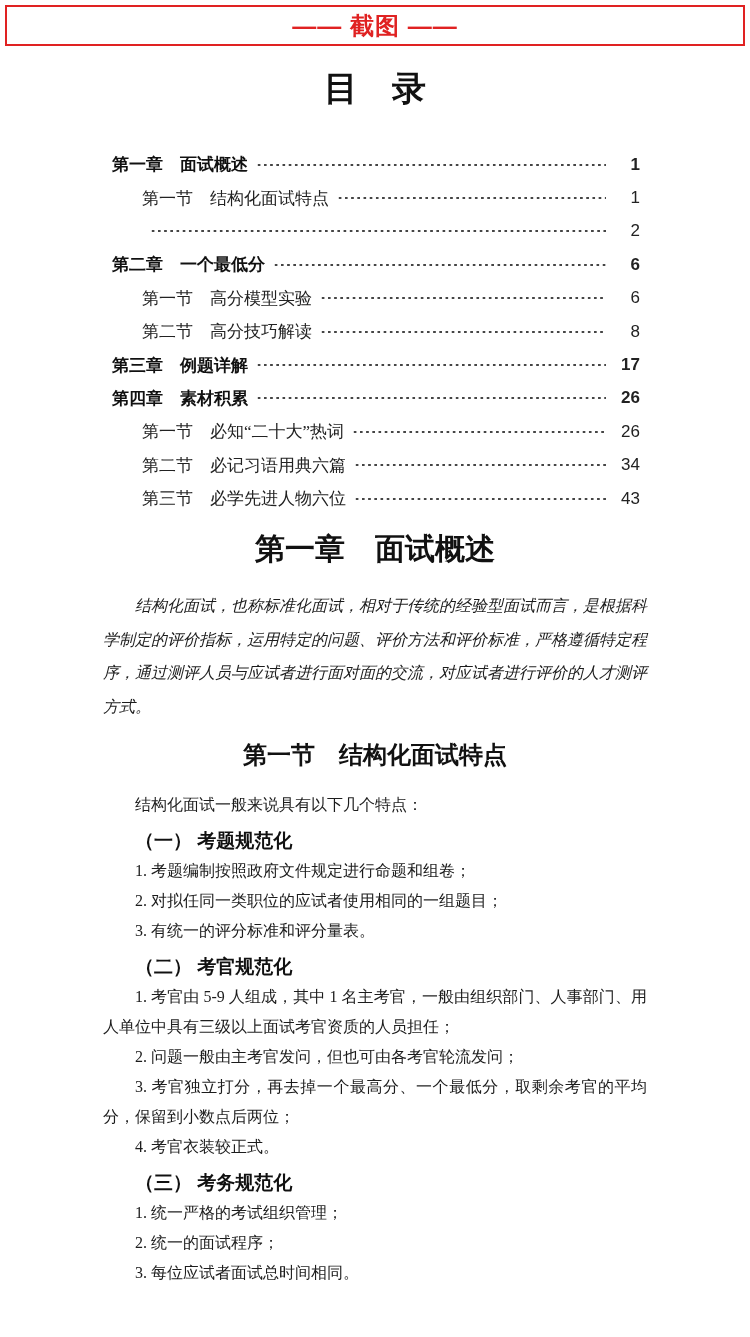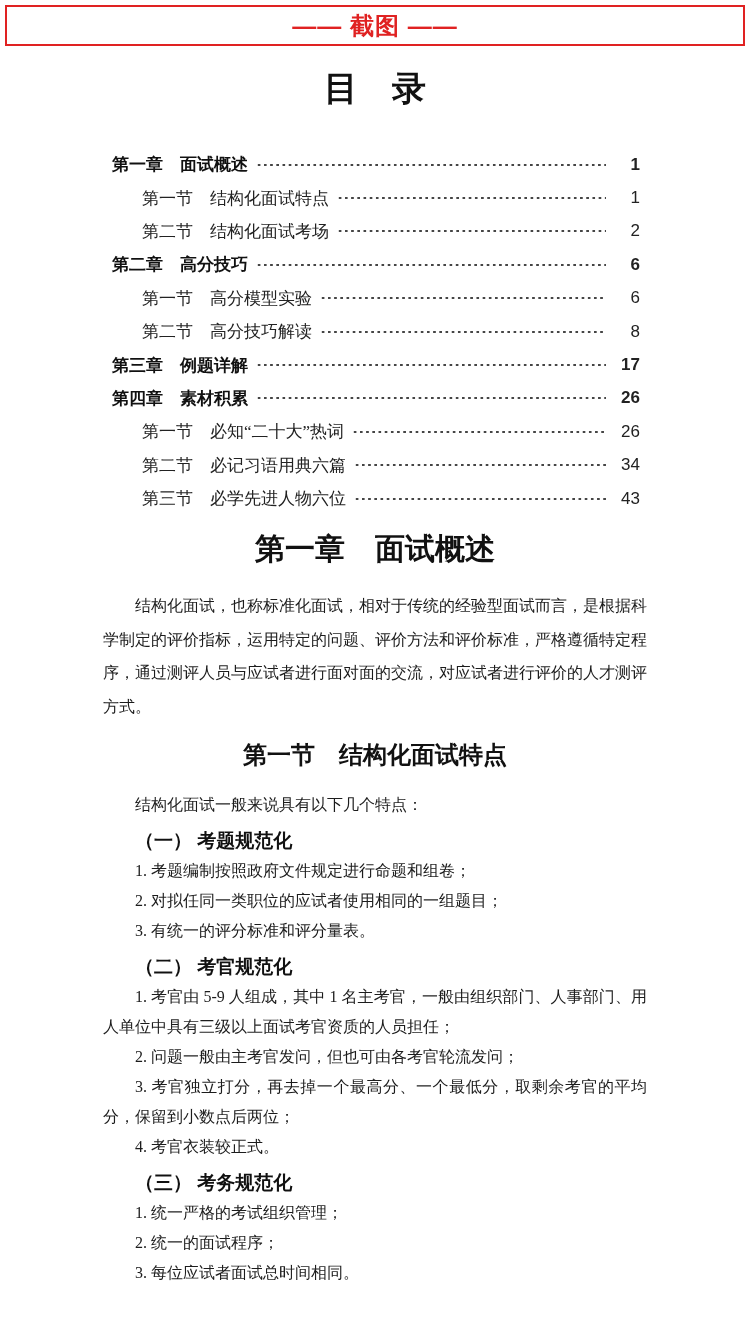--- a/index.html
+++ b/index.html
@@ -80,20 +80,21 @@
     font-weight: bold;
     font-family: "Liberation Serif", serif;
     color: #111;
   }
   .intro {
     margin: 18px 103px 0 103px;
     font-size: 16px;
     line-height: 33.5px;
     text-align: justify;
     text-indent: 2em;
+    font-style: italic;
   }
   .section-heading {
     margin: 14px 0 0 0;
     text-align: center;
     font-size: 24px;
     line-height: 36px;
     font-weight: bold;
     font-family: "Liberation Sans", sans-serif;
     color: #111;
   }
@@ -135,26 +136,25 @@
     <span class="toc-label">第一章　面试概述</span>
     <span class="toc-leader"></span>
     <span class="toc-page">1</span>
   </div>
   <div class="toc-row section">
     <span class="toc-label">第一节　结构化面试特点</span>
     <span class="toc-leader"></span>
     <span class="toc-page">1</span>
   </div>
   <div class="toc-row section">
-    <span class="toc-label">第二节　结构化面试考场</span>
     <span class="toc-leader"></span>
     <span class="toc-page">2</span>
   </div>
   <div class="toc-row chapter">
-    <span class="toc-label">第二章　高分技巧</span>
+    <span class="toc-label">第二章　一个最低分</span>
     <span class="toc-leader"></span>
     <span class="toc-page">6</span>
   </div>
   <div class="toc-row section">
     <span class="toc-label">第一节　高分模型实验</span>
     <span class="toc-leader"></span>
     <span class="toc-page">6</span>
   </div>
   <div class="toc-row section">
     <span class="toc-label">第二节　高分技巧解读</span>

